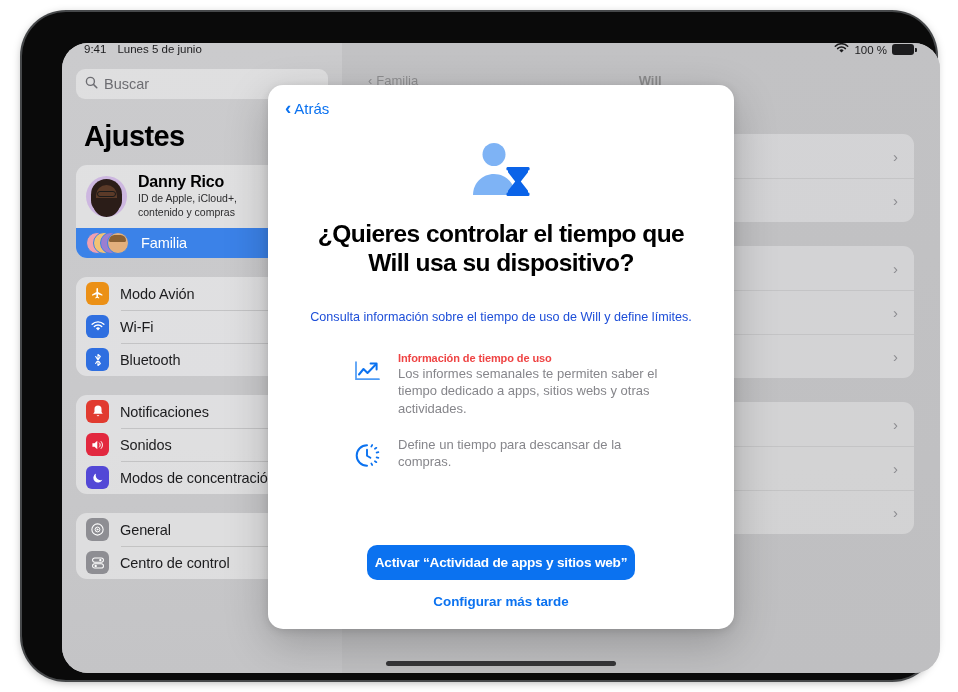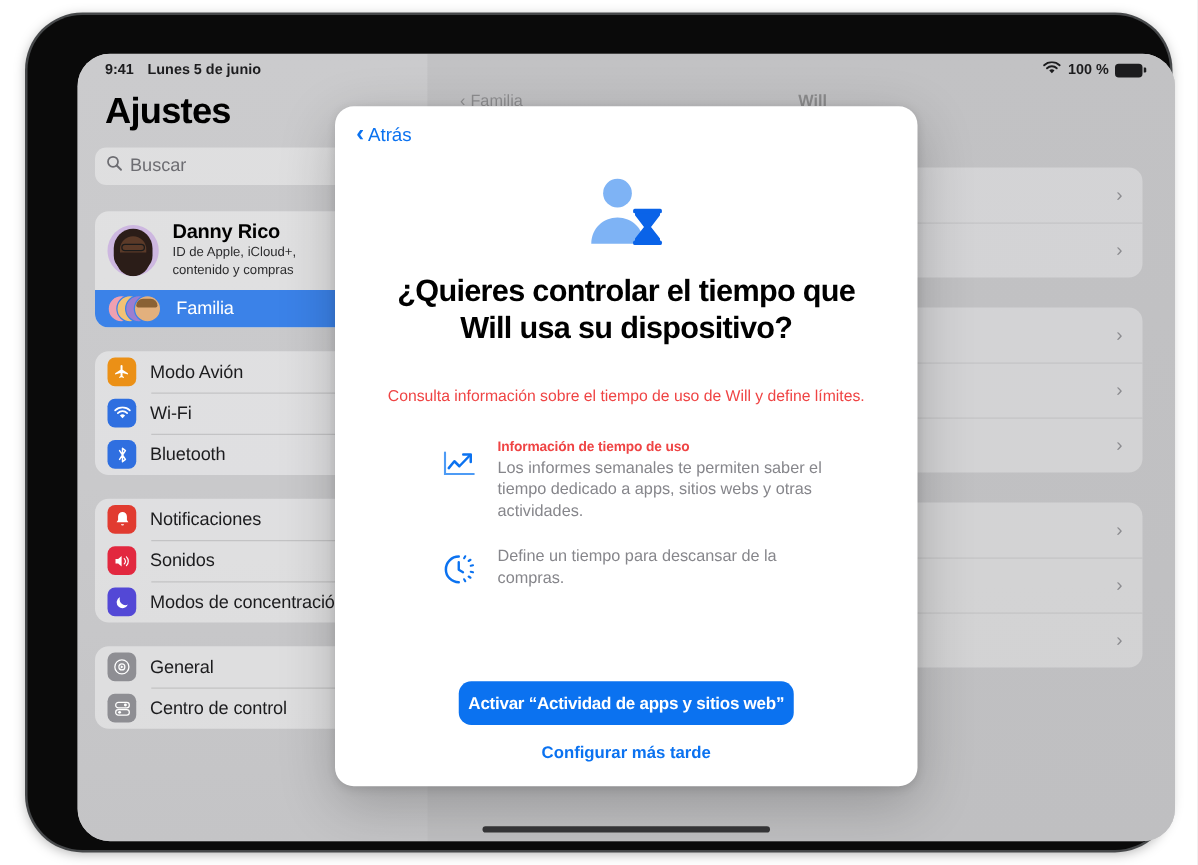--- a/index.html
+++ b/index.html
@@ -27,24 +27,24 @@
     width: 878px; height: 630px;
     background: #c6c6c8;
     border-radius: 26px;
     overflow: hidden;
   }
 
   
   #status-bar {
     position: absolute; left: 0; top: 0;
     width: 100%; height: 26px;
-    display: flex; align-items: center;
+    display: flex; align-items: flex-start;
     justify-content: space-between;
     padding: 0 26px 0 22px;
-    font-size: 11.5px; font-weight: bold; color: #1c1c1e;
+    font-size: 11.5px; font-weight: normal; color: #1c1c1e;
     z-index: 40;
   }
   .sb-left { display: flex; align-items: center; gap: 11px; }
   .sb-right { display: flex; align-items: center; gap: 5px; }
   .batt-shell {
     width: 22px; height: 11px;
     border-radius: 3px; background: #1c1c1e;
     position: relative;
   }
   .batt-shell:after {
@@ -170,21 +170,21 @@
   }
   #modal-back .chv { font-size:19px; font-weight:bold; line-height:.8; margin-top:-1px; }
 
   #hero-icon { margin: 24px auto 0; width: 76px; height: 56px; position: relative; }
   #modal-title {
     font-size: 24.5px; font-weight: bold; text-align:center;
     color:#000; letter-spacing:-.55px; line-height:1.2;
     margin: 22px 36px 18px;
   }
   #modal-sub {
-    font-size: 12.6px; text-align:center; color:#ef4444;
+    font-size: 12.6px; text-align:center; color:#1d4ed8;
     margin: 13px 26px 0; line-height:1.35;
   }
 
   #features { margin: 26px 0 0 0; padding: 0 66px 0 84px; }
   .feature { display:flex; gap:16px; margin-bottom: 17px; }
   .feature .ficon { width: 30px; flex:none; display:flex; align-items:flex-start; justify-content:center; padding-top:8px; }
   .feat-title { font-size: 11px; font-weight:bold; color:#ef4444; letter-spacing:-.1px; }
   .feat-desc { font-size: 13px; color:#86868b; line-height:1.36; margin-top:1px; }
 
   #modal-actions { margin-top:auto; padding: 0 0 20px; }
@@ -223,31 +223,31 @@
             </svg>
         </span>
         <span>100 %</span>
         <span class="batt-shell"></span>
       </div>
     </div>
 
     <div id="settings-root">
 
       <div id="sidebar">
-        <div id="page-title">Ajustes</div>
-
         <div id="search-field">
           <span>
             <svg width="13" height="13" viewBox="0 0 13 13">
                 <circle cx="5.4" cy="5.4" r="4" stroke="#6d6d72" stroke-width="1.4" fill="none"></circle>
                 <path d="M8.4 8.4 11.8 11.8" stroke="#6d6d72" stroke-width="1.5" stroke-linecap="round"></path>
               </svg>
           </span>
           <span class="ph">Buscar</span>
         </div>
+
+        <div id="page-title">Ajustes</div>
 
         <div id="profile-group">
           <div id="profile-row">
             <div id="avatar">
               <div class="hair"></div>
                 <div class="face"></div>
                 <div class="glass"></div>
                 <div class="beard"></div>
             </div>
             <div id="profile-text">

